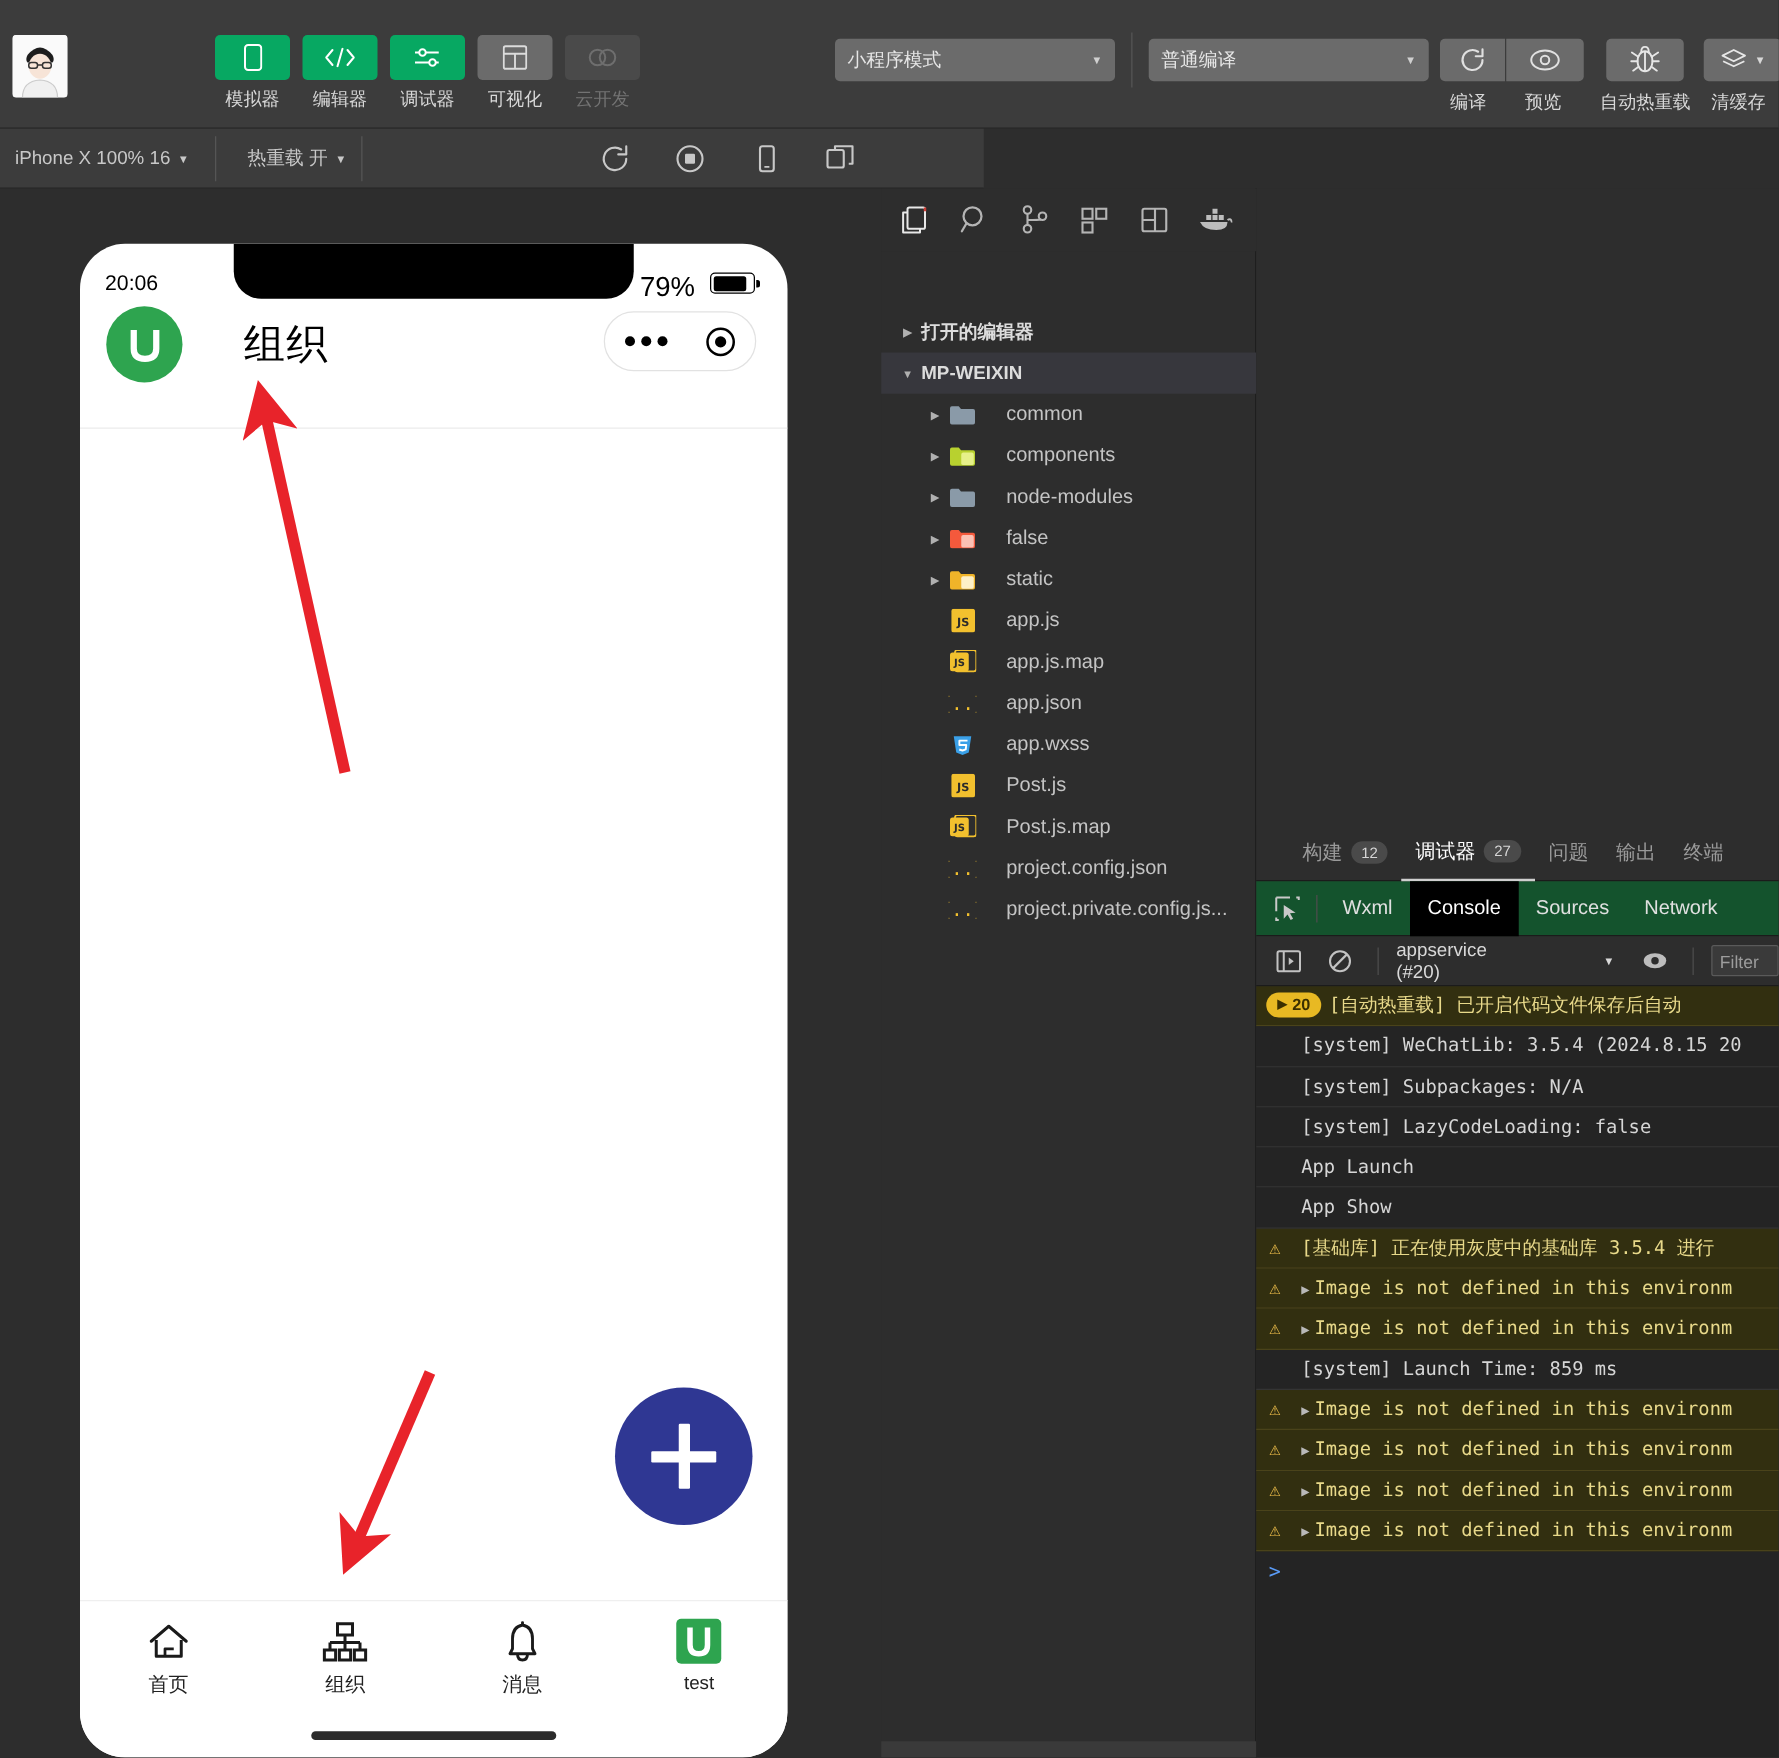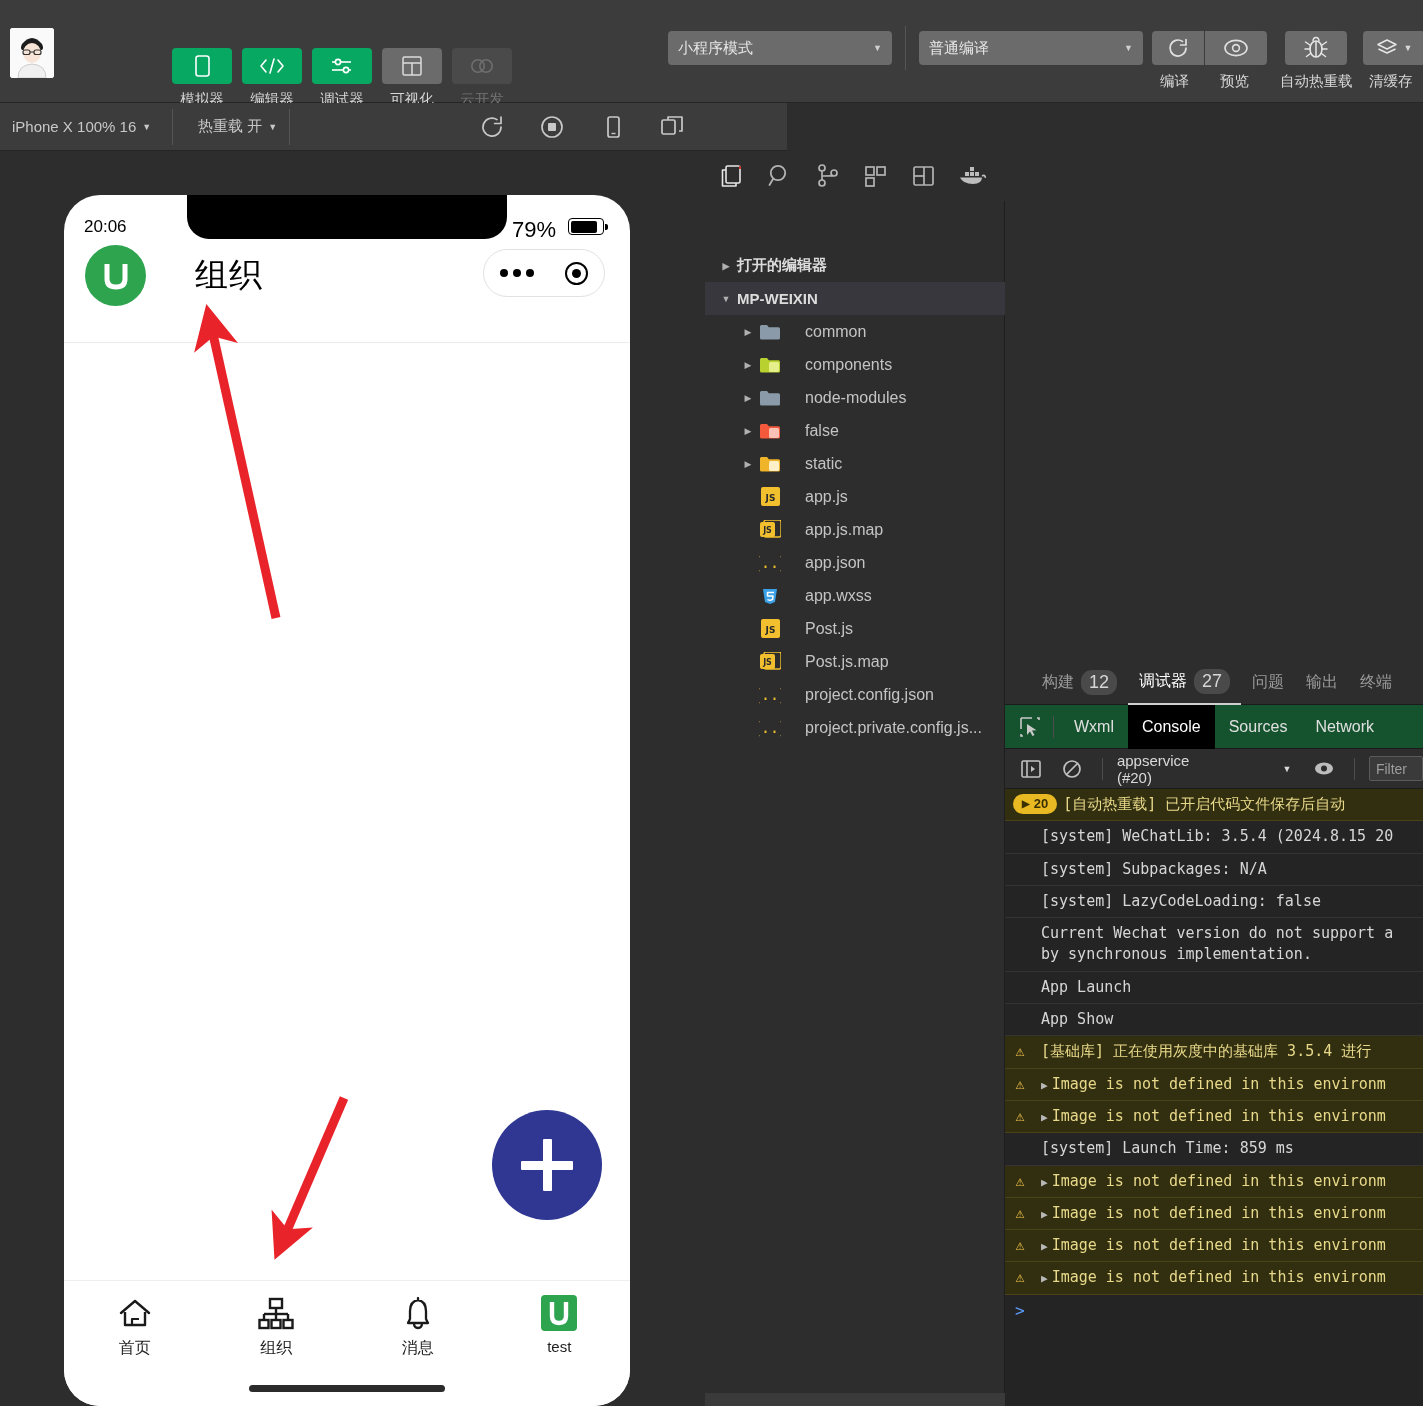--- a/index.html
+++ b/index.html
@@ -18,21 +18,21 @@
     border-bottom: 1px solid #252525;
   }
   .avatar {
     position: absolute; left: 10px; top: 28px; width: 44px; height: 50px;
     background: #f2f2f2; border-radius: 3px; overflow: hidden;
   }
   .avatar svg { display: block; }
 
   .tool-group { position: absolute; left: 172px; top: 28px; display: flex; gap: 10px; }
   .tool-btn {
-    width: 60px; display: flex; flex-direction: column; align-items: center; cursor: pointer; margin-top: 20px;
+    width: 60px; display: flex; flex-direction: column; align-items: center; cursor: pointer;
   }
   .tool-btn .box {
     width: 60px; height: 36px; border-radius: 4px;
     display: flex; align-items: center; justify-content: center;
   }
   .tool-btn.green .box { background: #07a862; }
   .tool-btn.grey .box { background: #6b6b6b; }
   .tool-btn.dim .box { background: #4a4a4a; }
   .tool-btn .lbl { margin-top: 6px; font-size: 14.5px; color: #d8d8d8; white-space: nowrap; }
   .tool-btn.dim .lbl { color: #737373; }
@@ -181,21 +181,21 @@
   .ctabs {
     height: 45px; display: flex; align-items: center; padding-left: 26px; gap: 0;
     background: #2d2d2d; border-bottom: 1px solid #1b1b1b;
   }
   .ctab {
     display: flex; align-items: center; gap: 7px; padding: 0 11px; height: 45px;
     color: #9a9a9a; font-size: 16px; cursor: pointer; white-space: nowrap;
   }
   .ctab.active { color: #ffffff; border-bottom: 2px solid #cfcfcf; }
   .cbadge {
-    background: #4a4a4a; color: #d6d6d6; border-radius: 11px; font-size: 18px;
+    background: #4a4a4a; color: #d6d6d6; border-radius: 11px; font-size: 12px;
     padding: 2px 8px; min-width: 26px; text-align: center;
   }
   .dtabs {
     height: 44px; display: flex; align-items: center; background: #14532d;
     border-bottom: 1px solid #1b1b1b; padding-left: 8px;
   }
   .dtab { padding: 0 14px; height: 44px; display: flex; align-items: center; color: #e0e0e0; font-size: 16px; cursor: pointer; }
   .dtab.active { background: #000000; color: #fff; }
   .insp-ic { width: 34px; height: 34px; display: flex; align-items: center; justify-content: center; cursor: pointer; }
   .vsep { width: 1px; height: 22px; background: #4d4d4d; margin: 0 6px; }
@@ -750,24 +750,20 @@
         <div class="logrow info">
           <span class="pad30"></span>
           <span class="logtxt">[system] Subpackages: N/A</span>
         </div>
         <div class="logrow info">
           <span class="pad30"></span>
           <span class="logtxt">[system] LazyCodeLoading: false</span>
         </div>
         <div class="logrow info">
           <span class="pad30"></span>
-          <span class="logtxt">Current Wechat version do not support a<div>by synchronous implementation.</div></span>
-        </div>
-        <div class="logrow info">
-          <span class="pad30"></span>
           <span class="logtxt">App Launch</span>
         </div>
         <div class="logrow info">
           <span class="pad30"></span>
           <span class="logtxt">App Show</span>
         </div>
         <div class="logrow warn">
           <span class="warn-ic">⚠</span>
           <span class="logtxt">[基础库] 正在使用灰度中的基础库 3.5.4 进行</span>
         </div>

